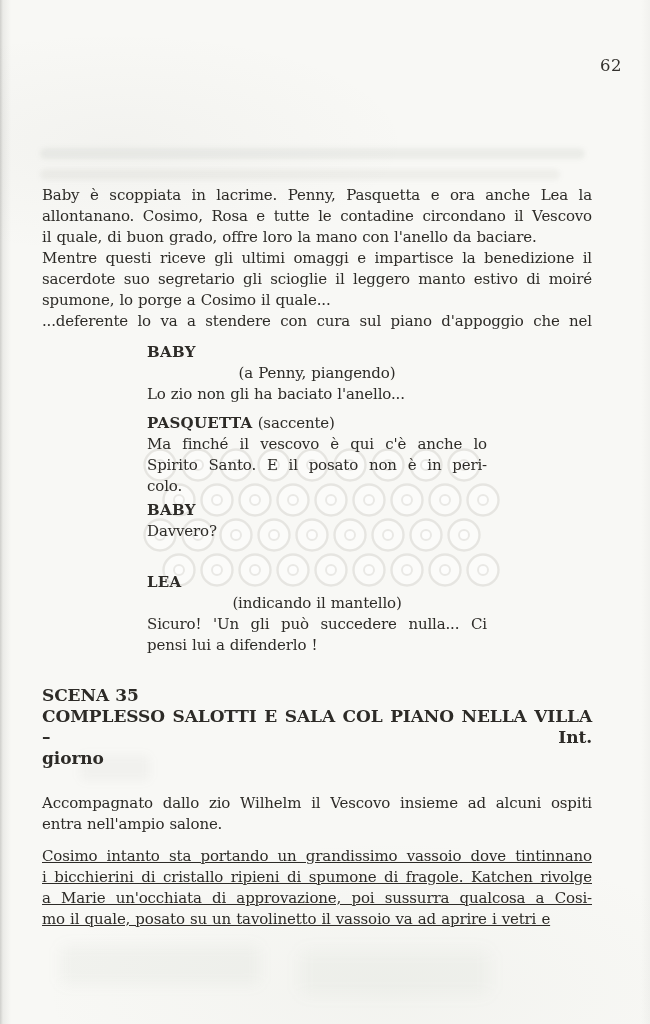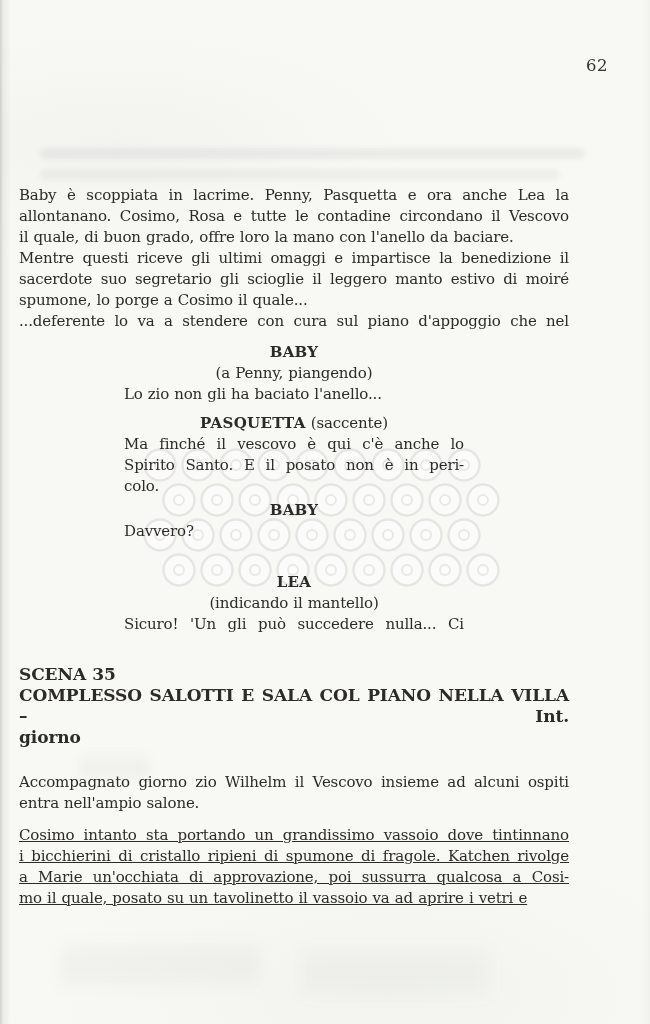--- a/index.html
+++ b/index.html
@@ -14,39 +14,39 @@
   .page{
     position:absolute;inset:0;
     background:
       radial-gradient(ellipse 420px 160px at 18% 14%, rgba(120,120,112,0.045), transparent 70%),
       radial-gradient(ellipse 500px 220px at 60% 97%, rgba(140,150,130,0.05), transparent 70%),
       linear-gradient(90deg, rgba(60,60,55,0.22) 0px, rgba(60,60,55,0.07) 3px, rgba(60,60,55,0.0) 11px),
       linear-gradient(270deg, rgba(120,120,115,0.05) 0px, rgba(120,120,115,0.0) 9px),
       #f8f8f5;
   }
   .pagenum{
-    position:absolute;left:586px;top:56px;
+    position:absolute;left:600px;top:56px;
     font-size:16.5px;letter-spacing:0.5px;color:#34322e;
   }
   .content{
-    position:absolute;left:19px;top:0;width:550px;
+    position:absolute;left:42px;top:0;width:550px;
     font-size:15px;line-height:21px;letter-spacing:-0.15px;
     word-spacing:0.5px;
   }
   .para .jline{text-align:justify;text-align-last:justify;}
   .para .jline.lastline{text-align-last:left;}
   .p1{margin-top:185px;}
   .p2{}
   .p3{}
   .dlg{margin-left:105px;width:340px;position:relative;}
   .d1{margin-top:10px;}
   .d2{margin-top:8px;}
   .d3{margin-top:3px;}
   .d4{margin-top:30px;}
-  .cue-head{text-align:center;line-height:21px;}
+  .cue-head{line-height:21px;}
   .cue-name{font-weight:bold;letter-spacing:0.3px;}
   .cue-paren{text-align:center;line-height:21px;}
   .speech .jline{text-align:justify;text-align-last:justify;}
   .speech .jline.lastline{text-align-last:left;}
   .scene{margin-top:29px;font-weight:bold;}
   .scene .sline{line-height:21px;font-size:17px;letter-spacing:-0.1px;}
   .scene .sline.sjust{text-align:justify;text-align-last:justify;}
   .p4{margin-top:24px;}
   .p5{margin-top:11px;text-decoration:underline;}
   
@@ -195,31 +195,32 @@
         </div>
     </div>
 
     <div class="dlg d4">
       <div class="cue-head">
         <span class="cue-name">LEA</span>
       </div>
       <div class="cue-paren">(indicando il mantello)</div>
       <div class="speech">
           <div class="jline">Sicuro! 'Un gli può succedere nulla... Ci</div>
+          <div class="jline lastline">pensi lui a difenderlo !</div>
         </div>
     </div>
 
     <div class="scene">
       <div class="sline">SCENA 35</div>
       <div class="sline sjust">COMPLESSO SALOTTI E SALA COL PIANO NELLA VILLA – Int.</div>
       <div class="sline">giorno</div>
     </div>
 
     <div class="para p4">
-        <div class="jline">Accompagnato giorno zio Wilhelm il Vescovo insieme ad alcuni ospiti</div>
+        <div class="jline">Accompagnato dallo zio Wilhelm il Vescovo insieme ad alcuni ospiti</div>
         <div class="jline lastline">entra nell'ampio salone.</div>
       </div>
 
     <div class="para p5">
         <div class="jline">Cosimo intanto sta portando un grandissimo vassoio dove tintinnano</div>
         <div class="jline">i bicchierini di cristallo ripieni di spumone di fragole. Katchen rivolge</div>
         <div class="jline">a Marie un'occhiata di approvazione, poi sussurra qualcosa a Cosi-</div>
         <div class="jline lastline">mo il quale, posato su un tavolinetto il vassoio va ad aprire i vetri e</div>
       </div>
 

